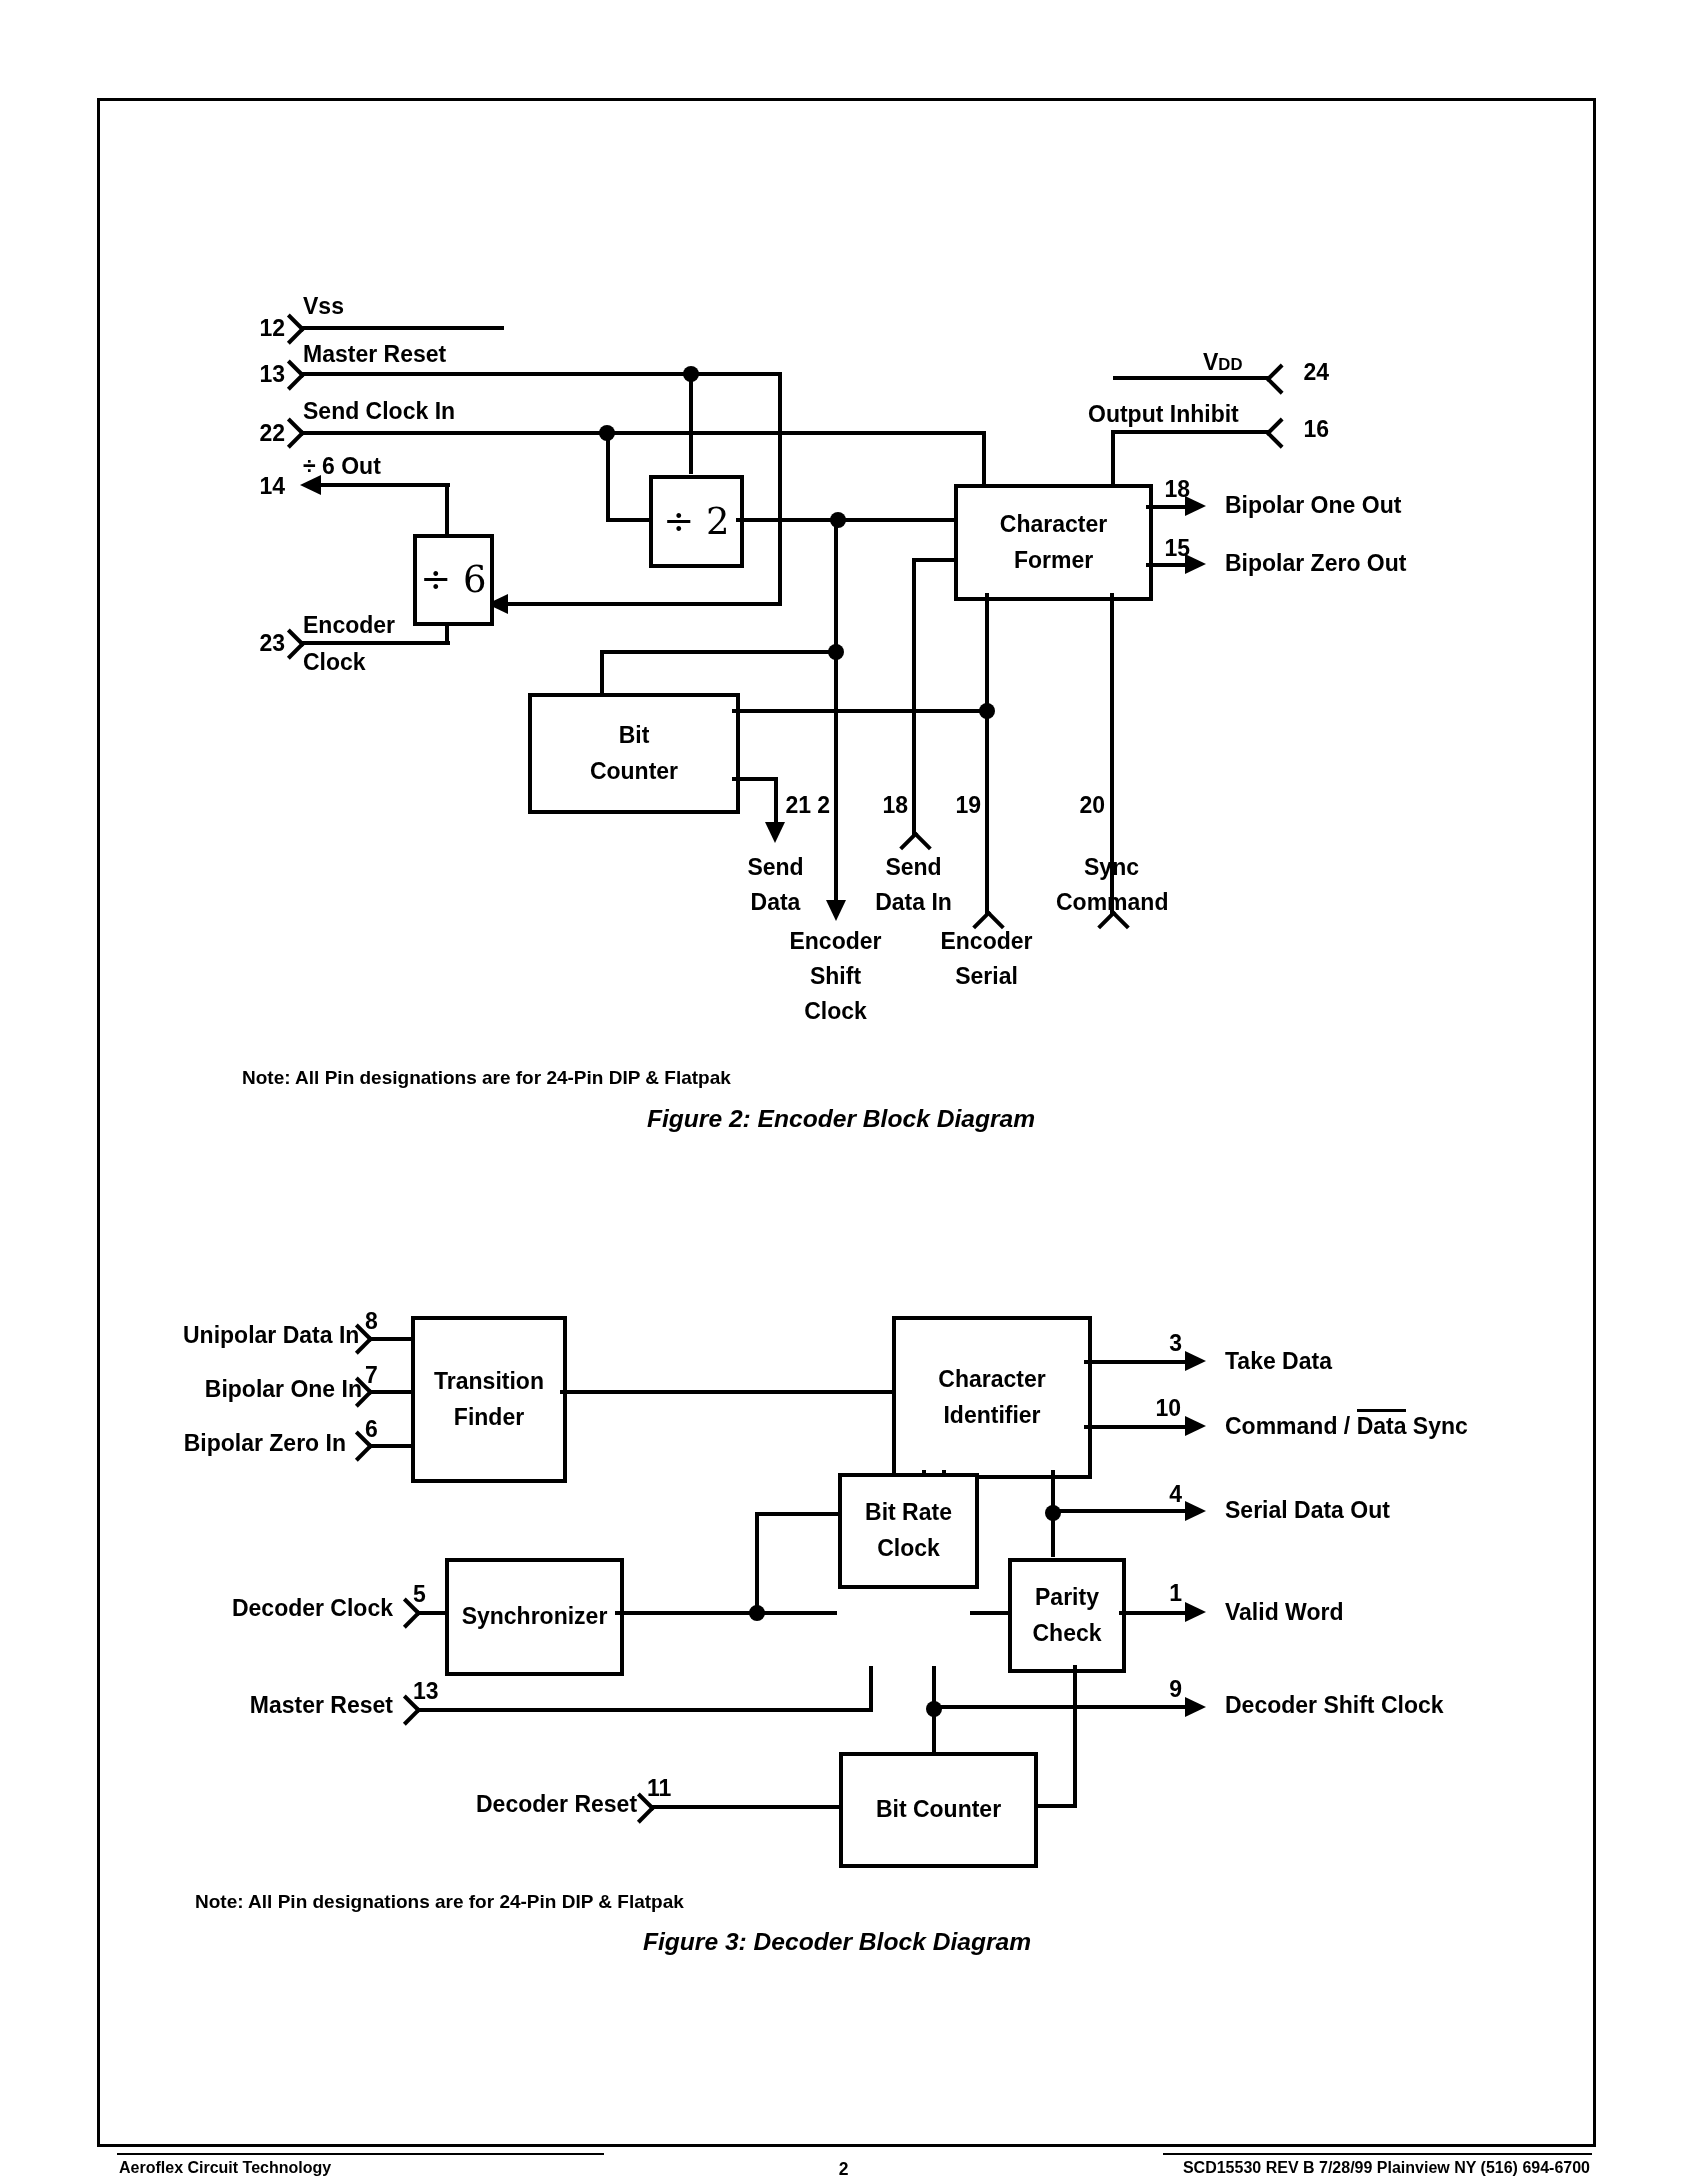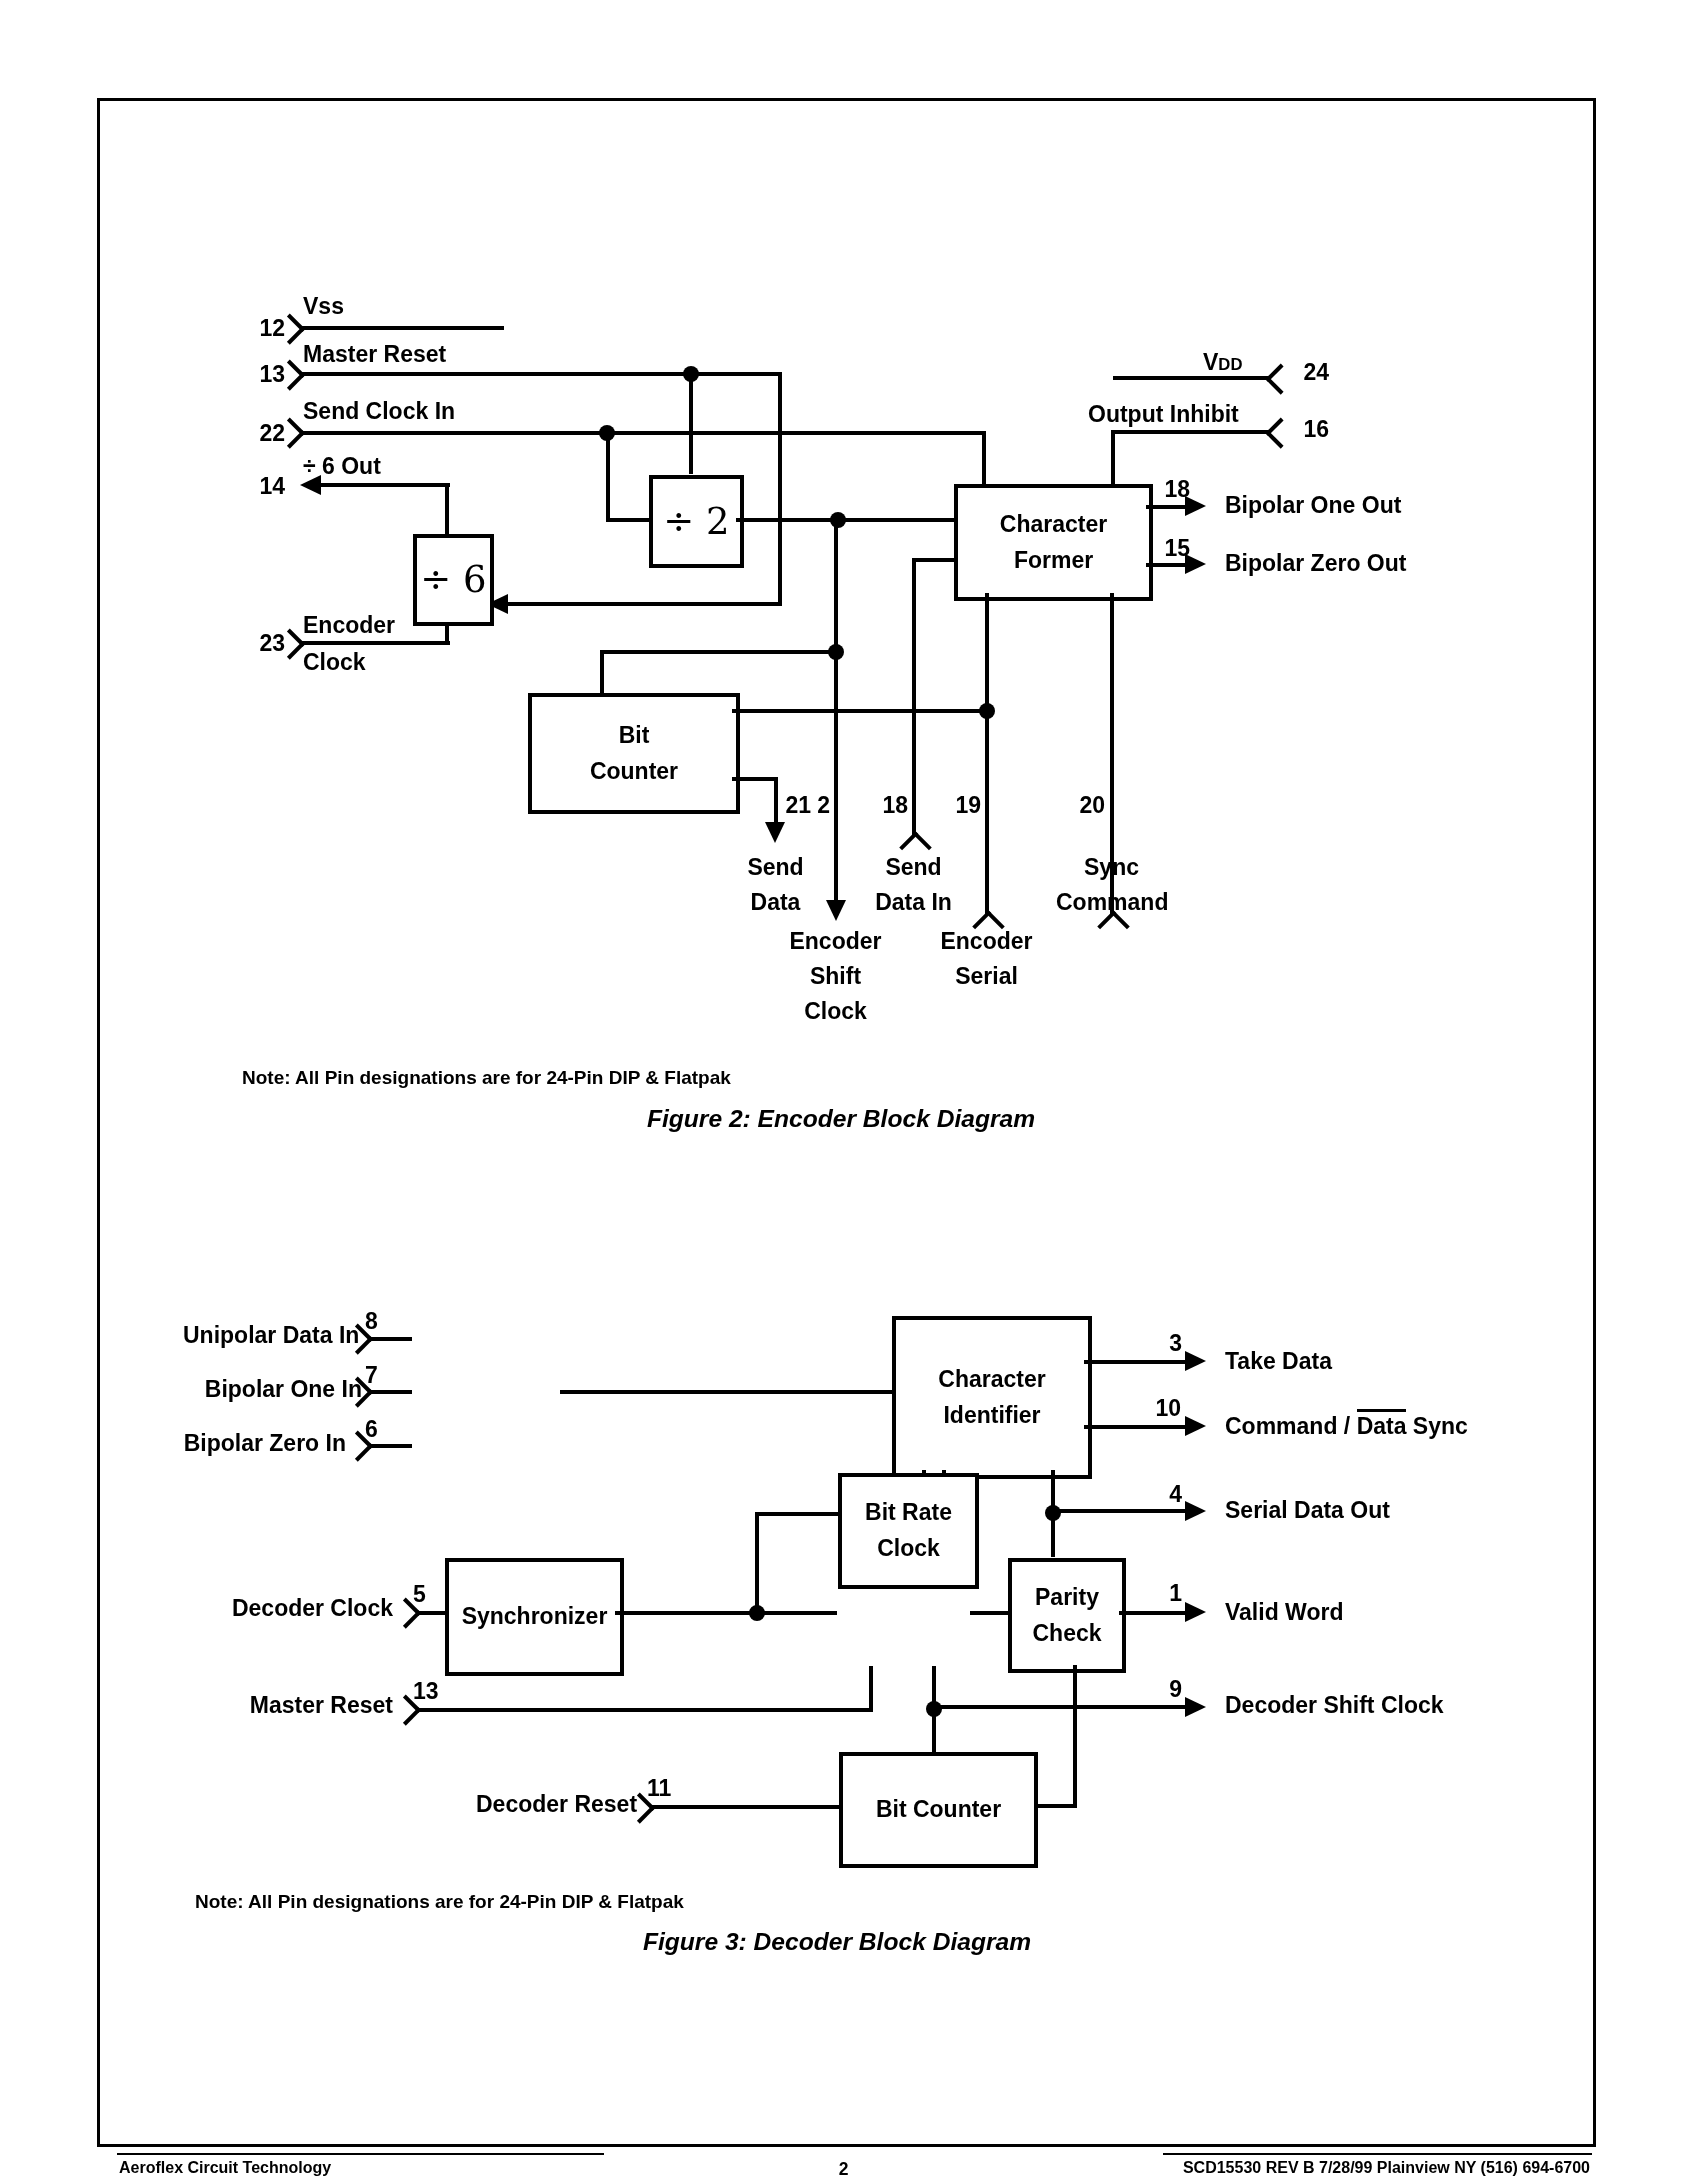--- a/index.html
+++ b/index.html
@@ -172,20 +172,24 @@
   <div class="lbl" style="left:183px;top:1378px;width:163px;text-align:right;margin-left:16px;">Bipolar One In</div>
   <span class="chev-r" style="left:347px;top:1381px;"></span>
   <div class="num" style="left:365px;top:1364px;width:24px;text-align:left;">7</div>
   <div class="h" style="left:368px;top:1390px;width:44px;"></div>
 
   <div class="lbl" style="left:183px;top:1432px;width:163px;text-align:right;">Bipolar Zero In</div>
   <span class="chev-r" style="left:347px;top:1435px;"></span>
   <div class="num" style="left:365px;top:1418px;width:24px;text-align:left;">6</div>
   <div class="h" style="left:368px;top:1444px;width:44px;"></div>
 
+  <div class="box" style="left:411px;top:1316px;width:148px;height:159px;">
+    <span>Transition</span>
+    <span>Finder</span>
+  </div>
 
   <div class="h" style="left:560px;top:1390px;width:332px;"></div>
 
   <div class="box" style="left:892px;top:1316px;width:192px;height:155px;">
     <span>Character</span>
     <span>Identifier</span>
   </div>
 
   <div class="num" style="left:1145px;top:1332px;width:37px;">3</div>
   <div class="h" style="left:1084px;top:1360px;width:104px;"></div>

